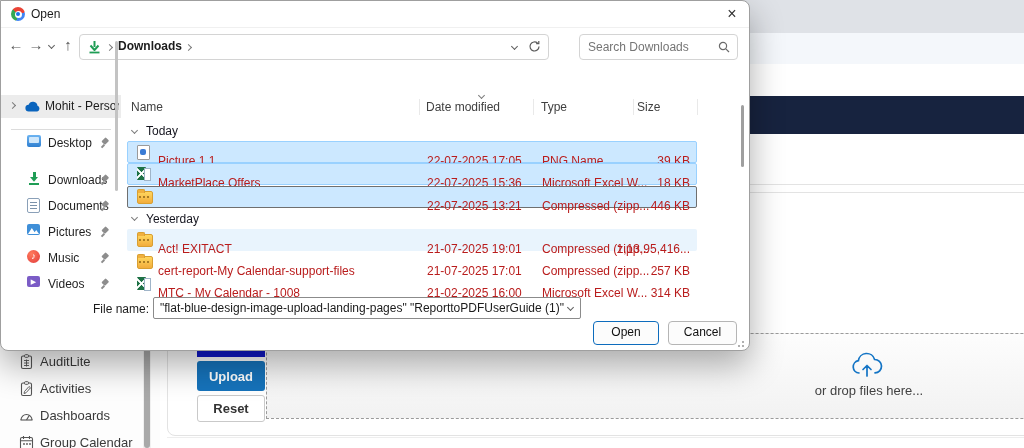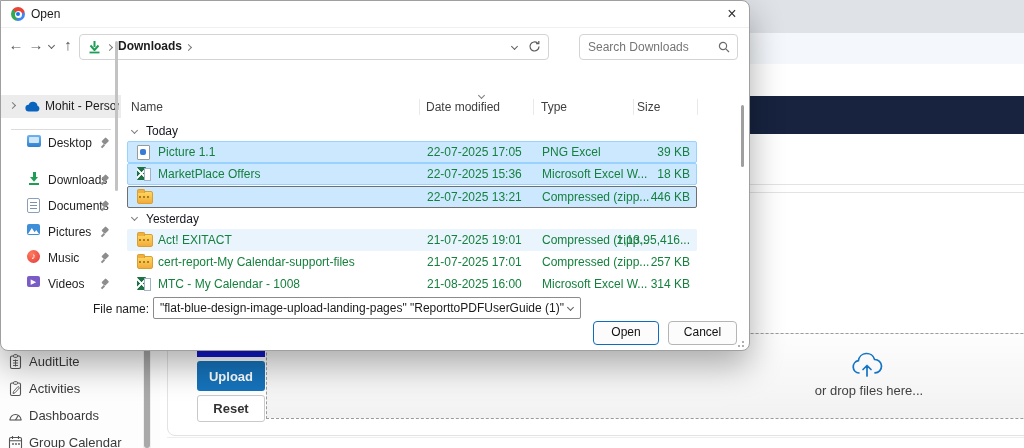--- a/index.html
+++ b/index.html
@@ -32,21 +32,21 @@
   #relline{left:0;top:291px;width:1024px;height:1px;background:#e6e6e6}
   #relband{left:0;top:292px;width:1024px;height:13px;background:#f5f6f7}
   #appcard{left:167px;top:192px;width:1000px;height:242px;background:#fff;border:1px solid #e3e3e3;border-radius:8px}
   #cardline{left:167px;top:437px;width:857px;height:1px;background:#eeeeee}
   #dropzone{left:266px;top:333px;width:1200px;height:84px;border:1px dashed #9b9b9b;background:linear-gradient(#fdfdfd,#f2f2f2)}
   #droptext{left:789px;top:383px;width:160px;text-align:center;font-size:13px;color:#414141}
   #bluestrip{left:197px;top:349px;width:68px;height:8px;background:#1118c9}
   #uploadbtn{left:197px;top:361px;width:68px;height:30px;background:#1673bb;border:none;border-radius:3px;color:#fff;font-weight:bold;font-size:13px;font-family:inherit}
   #resetbtn{left:197px;top:395px;width:68px;height:27px;background:#fff;border:1px solid #c9c9c9;border-radius:3px;color:#333;font-weight:bold;font-size:13px;font-family:inherit}
   #appsidebar{left:0;top:335px;width:160px;height:113px;background:#fdfdfd}
-  .appsbrow{left:0;height:20px;width:160px}
+  .appsbrow{left:11px;height:20px;width:160px}
   .appsbrow .lbl{position:absolute;left:29px;top:2px;font-size:13px;color:#3a3a3a}
   .appsbrow svg{position:absolute;left:8px;top:2px}
   #appsbtrack{left:143px;top:335px;width:8px;height:113px;background:#f0f0f0}
   #appsbthumb{left:144px;top:335px;width:6px;height:113px;background:#a9a9a9;border-radius:3px}
   
   #dlg{left:0;top:0;width:748px;height:349px;background:#fff;border:1px solid #9f9f9f;
        border-radius:0 8px 8px 8px;box-shadow:0 14px 34px rgba(0,0,0,.33);z-index:50}
   #dlg-title{left:0;top:0;width:100%;height:26px;border-bottom:1px solid #f0f0f0}
   .chrome-logo{left:10px;top:6px;width:14px;height:14px;border-radius:50%;
      background:conic-gradient(from -45deg,#ea4335 0 120deg,#4285f4 120deg 240deg,#34a853 240deg 360deg)}
@@ -92,21 +92,21 @@
   .mi.mus{width:13px;height:13px;border-radius:50%;background:radial-gradient(circle at 35% 30%,#ff7a5c,#e23c3c);color:#fff;text-align:center;line-height:13px;font-size:9px}
   .mi.vid{background:#7b5cc6;width:13px;height:11px;color:#fff;text-align:center;line-height:11px;font-size:7px}
   
   .colhdr{top:97px;height:18px;line-height:18px;color:#404040}
   .colv{top:98px;width:1px;height:16px;background:#e9e9e9}
   .grphdr{height:18px;line-height:18px;color:#15151f}
   .row{left:126px;width:568px;height:20px;border:1px solid transparent;border-radius:2px}
   .row.sel{background:#cce8ff;border-color:#99d1ff}
   .row.foc{background:#cce8ff;border-color:#6f6f6f}
   .row.hov{background:#e9f4fd}
-  .cell{position:absolute;top:3px;height:14px;line-height:14px;color:#15803d;white-space:nowrap;overflow:hidden}
+  .cell{position:absolute;top:12px;height:14px;line-height:14px;color:#b91c1c;white-space:nowrap;overflow:hidden}
   .c-name{left:30px;max-width:260px}
   .c-date{left:299px;width:105px}
   .c-type{left:414px;width:118px}
   .c-size{right:6px;text-align:center}
   .fic{position:absolute;left:9px;top:3px}
   .fic.png{width:11px;height:13px;background:#fff;border:1px solid #9a9a9a;border-radius:1px}
   .fic.png::after{content:"";position:absolute;left:2px;top:3px;width:6px;height:6px;border-radius:2px;background:#3a7bd5}
   .fic.xls{width:14px;height:13px}
   .fic.xls b{position:absolute;right:0;top:1px;width:5px;height:11px;background:#fff;border:1px solid #9fb4c8}
   .fic.xls i{position:absolute;left:0;top:0;width:9px;height:13px;border-radius:1px;background:
@@ -343,21 +343,21 @@
   <span class="abs colv" style="left:632px"></span>
   <span class="abs colv" style="left:696px"></span>
 
   <span class="abs chev sm lite" style="left:131px;top:127px"></span>
   <span class="abs grphdr" style="left:145px;top:121px">Today</span>
 
   <div class="abs row sel" style="top:140px">
     <span class="fic png"></span>
     <span class="cell c-name">Picture 1.1</span>
     <span class="cell c-date">22-07-2025 17:05</span>
-    <span class="cell c-type">PNG Excel</span>
+    <span class="cell c-type">PNG Name</span>
     <span class="cell c-size">39 KB</span>
   </div>
   <div class="abs row sel" style="top:162px">
     <span class="fic xls">
         <i></i>
         <b></b>
       </span>
     <span class="cell c-name">MarketPlace Offers</span>
     <span class="cell c-date">22-07-2025 15:36</span>
     <span class="cell c-type">Microsoft Excel W...</span>
@@ -386,21 +386,21 @@
     <span class="cell c-date">21-07-2025 17:01</span>
     <span class="cell c-type">Compressed (zipp...</span>
     <span class="cell c-size">257 KB</span>
   </div>
   <div class="abs row" style="top:272px">
     <span class="fic xls">
         <i></i>
         <b></b>
       </span>
     <span class="cell c-name">MTC - My Calendar - 1008</span>
-    <span class="cell c-date">21-08-2025 16:00</span>
+    <span class="cell c-date">21-02-2025 16:00</span>
     <span class="cell c-type">Microsoft Excel W...</span>
     <span class="cell c-size">314 KB</span>
   </div>
 
   <div class="abs" id="listscroll"></div>
 
   <span class="abs" id="fnlabel">File name:</span>
   <input class="abs nw" id="fninput" value="&quot;flat-blue-design-image-upload-landing-pages&quot; &quot;ReporttoPDFUserGuide (1)&quot; &quot;MFU 1st screen&quot; &quot;L" style="">
   <span class="abs chev sm" style="left:567px;top:304px"></span>
   <div class="abs btn" id="openbtn">Open</div>

